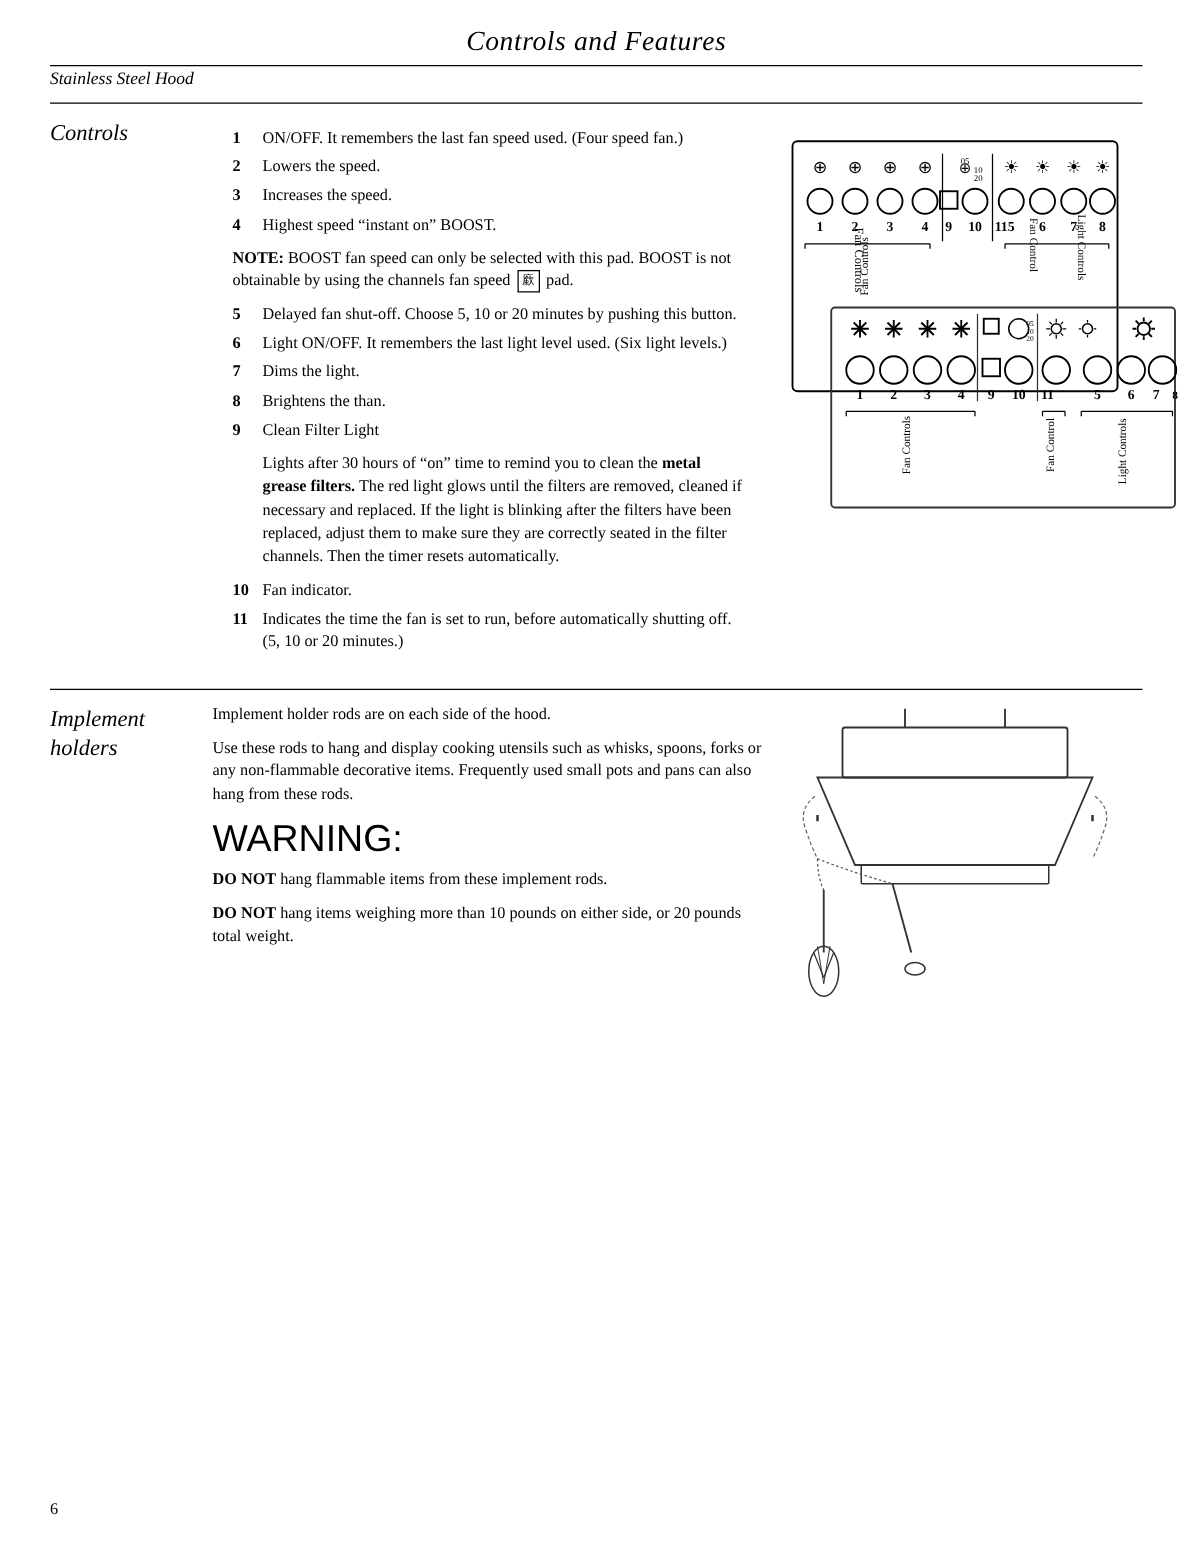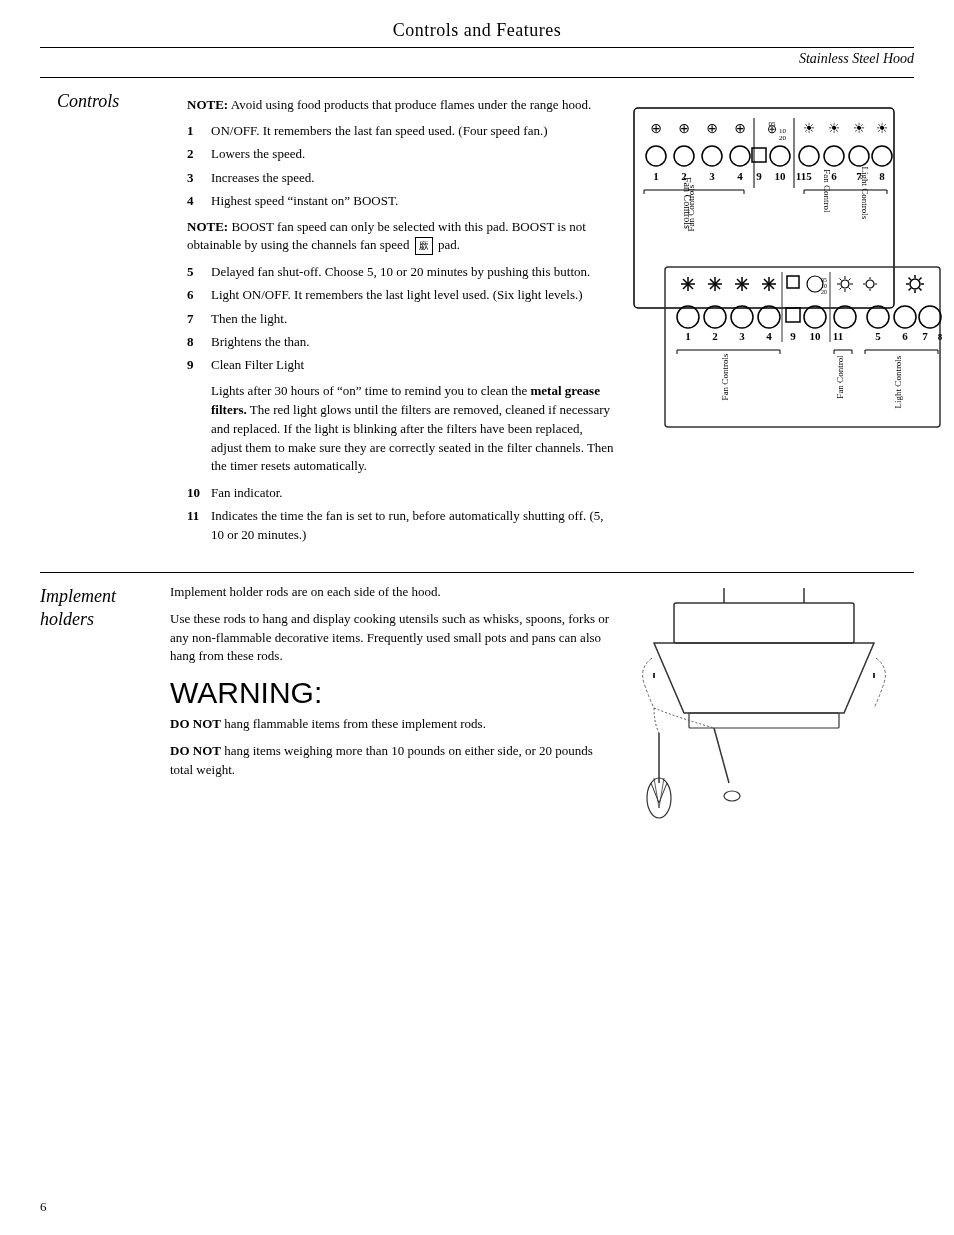--- a/index.html
+++ b/index.html
@@ -10,47 +10,47 @@
       color: #000;
       width: 954px;
       min-height: 1235px;
       padding: 20px 40px;
     }
     .page-header {
       text-align: center;
       margin-bottom: 4px;
     }
     .page-header h1 {
-      font-size: 18px;
+      font-size: 22px;
       font-weight: normal;
       letter-spacing: 0.5px;
+      font-style: italic;
     }
     .header-rule {
       border: none;
       border-top: 1.5px solid #000;
       margin: 6px 0 3px 0;
     }
     .subtitle {
-      text-align: right;
+      text-align: left;
       font-style: italic;
       font-size: 14px;
       margin-bottom: 10px;
     }
     .section-rule {
       border: none;
       border-top: 1.5px solid #000;
       margin: 10px 0;
     }
 
     
     .section {
       display: flex;
-      gap: 0;
+      gap: 16px;
       margin-bottom: 0;
-      margin-left: 17px;
     }
     .section-label {
       width: 130px;
       min-width: 130px;
       font-style: italic;
       font-size: 18px;
       padding-top: 2px;
       line-height: 1.3;
     }
     .section-content {
@@ -146,24 +146,20 @@
 <div class="page-header">
   <h1>Controls and Features</h1>
 </div>
 <hr class="header-rule">
 <div class="subtitle">Stainless Steel Hood</div>
 <hr class="section-rule">
 
 <div class="section">
   <div class="section-label">Controls</div>
   <div class="section-content">
-    <p class="note-block">
-      <span class="note-bold">NOTE:</span>
-      <span> Avoid using food products that produce flames under the range hood.</span>
-    </p>
     <ul class="numbered-list">
       <li>
         <span class="num">1</span>
         <span>ON/OFF. It remembers the last fan speed used. (Four speed fan.)</span>
       </li>
       <li>
         <span class="num">2</span>
         <span>Lowers the speed.</span>
       </li>
       <li>
@@ -185,21 +181,21 @@
       <li>
         <span class="num">5</span>
         <span>Delayed fan shut-off. Choose 5, 10 or 20 minutes by pushing this button.</span>
       </li>
       <li>
         <span class="num">6</span>
         <span>Light ON/OFF. It remembers the last light level used. (Six light levels.)</span>
       </li>
       <li>
         <span class="num">7</span>
-        <span>Then the light.</span>
+        <span>Dims the light.</span>
       </li>
       <li>
         <span class="num">8</span>
         <span>Brightens the than.</span>
       </li>
       <li>
         <span class="num">9</span>
         <span>Clean Filter Light</span>
       </li>
     </ul>

